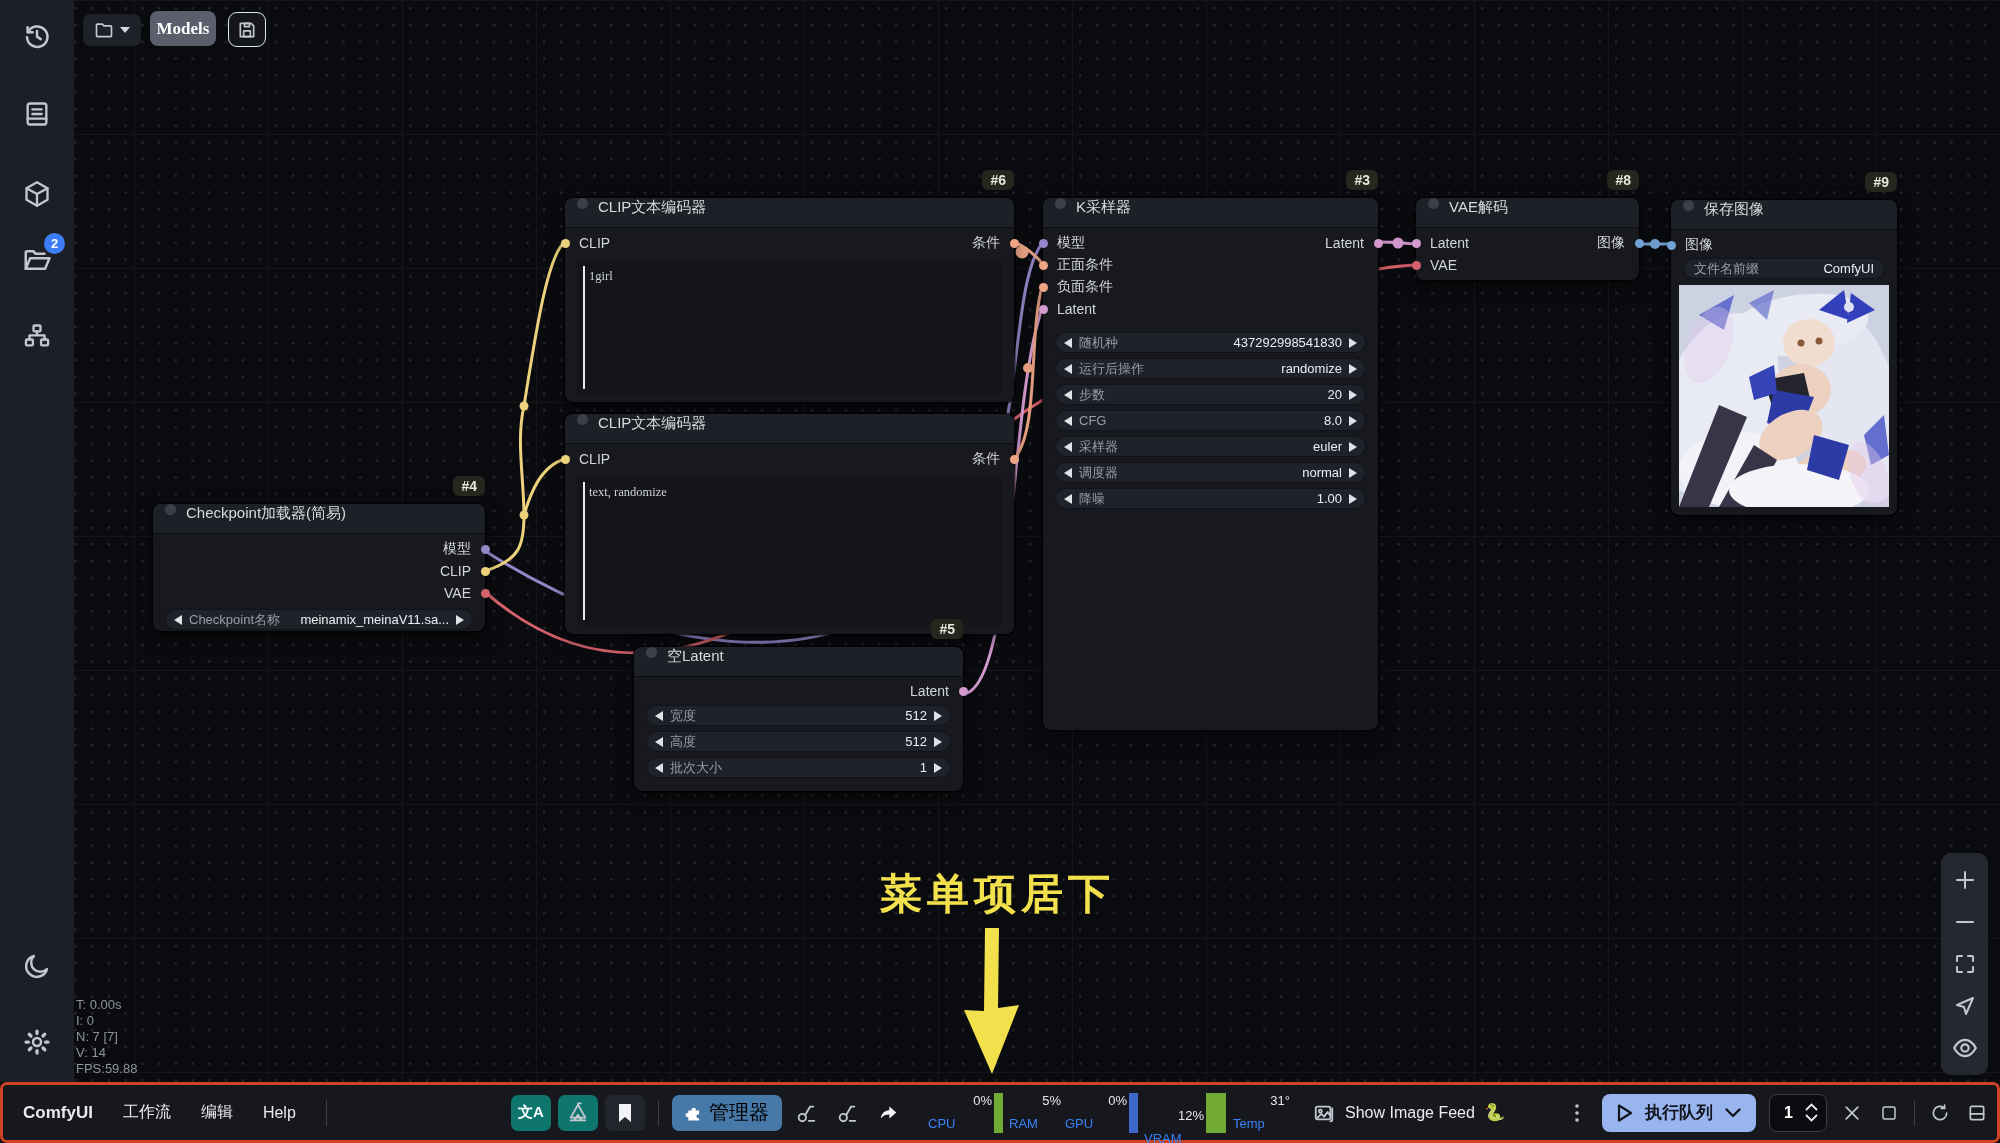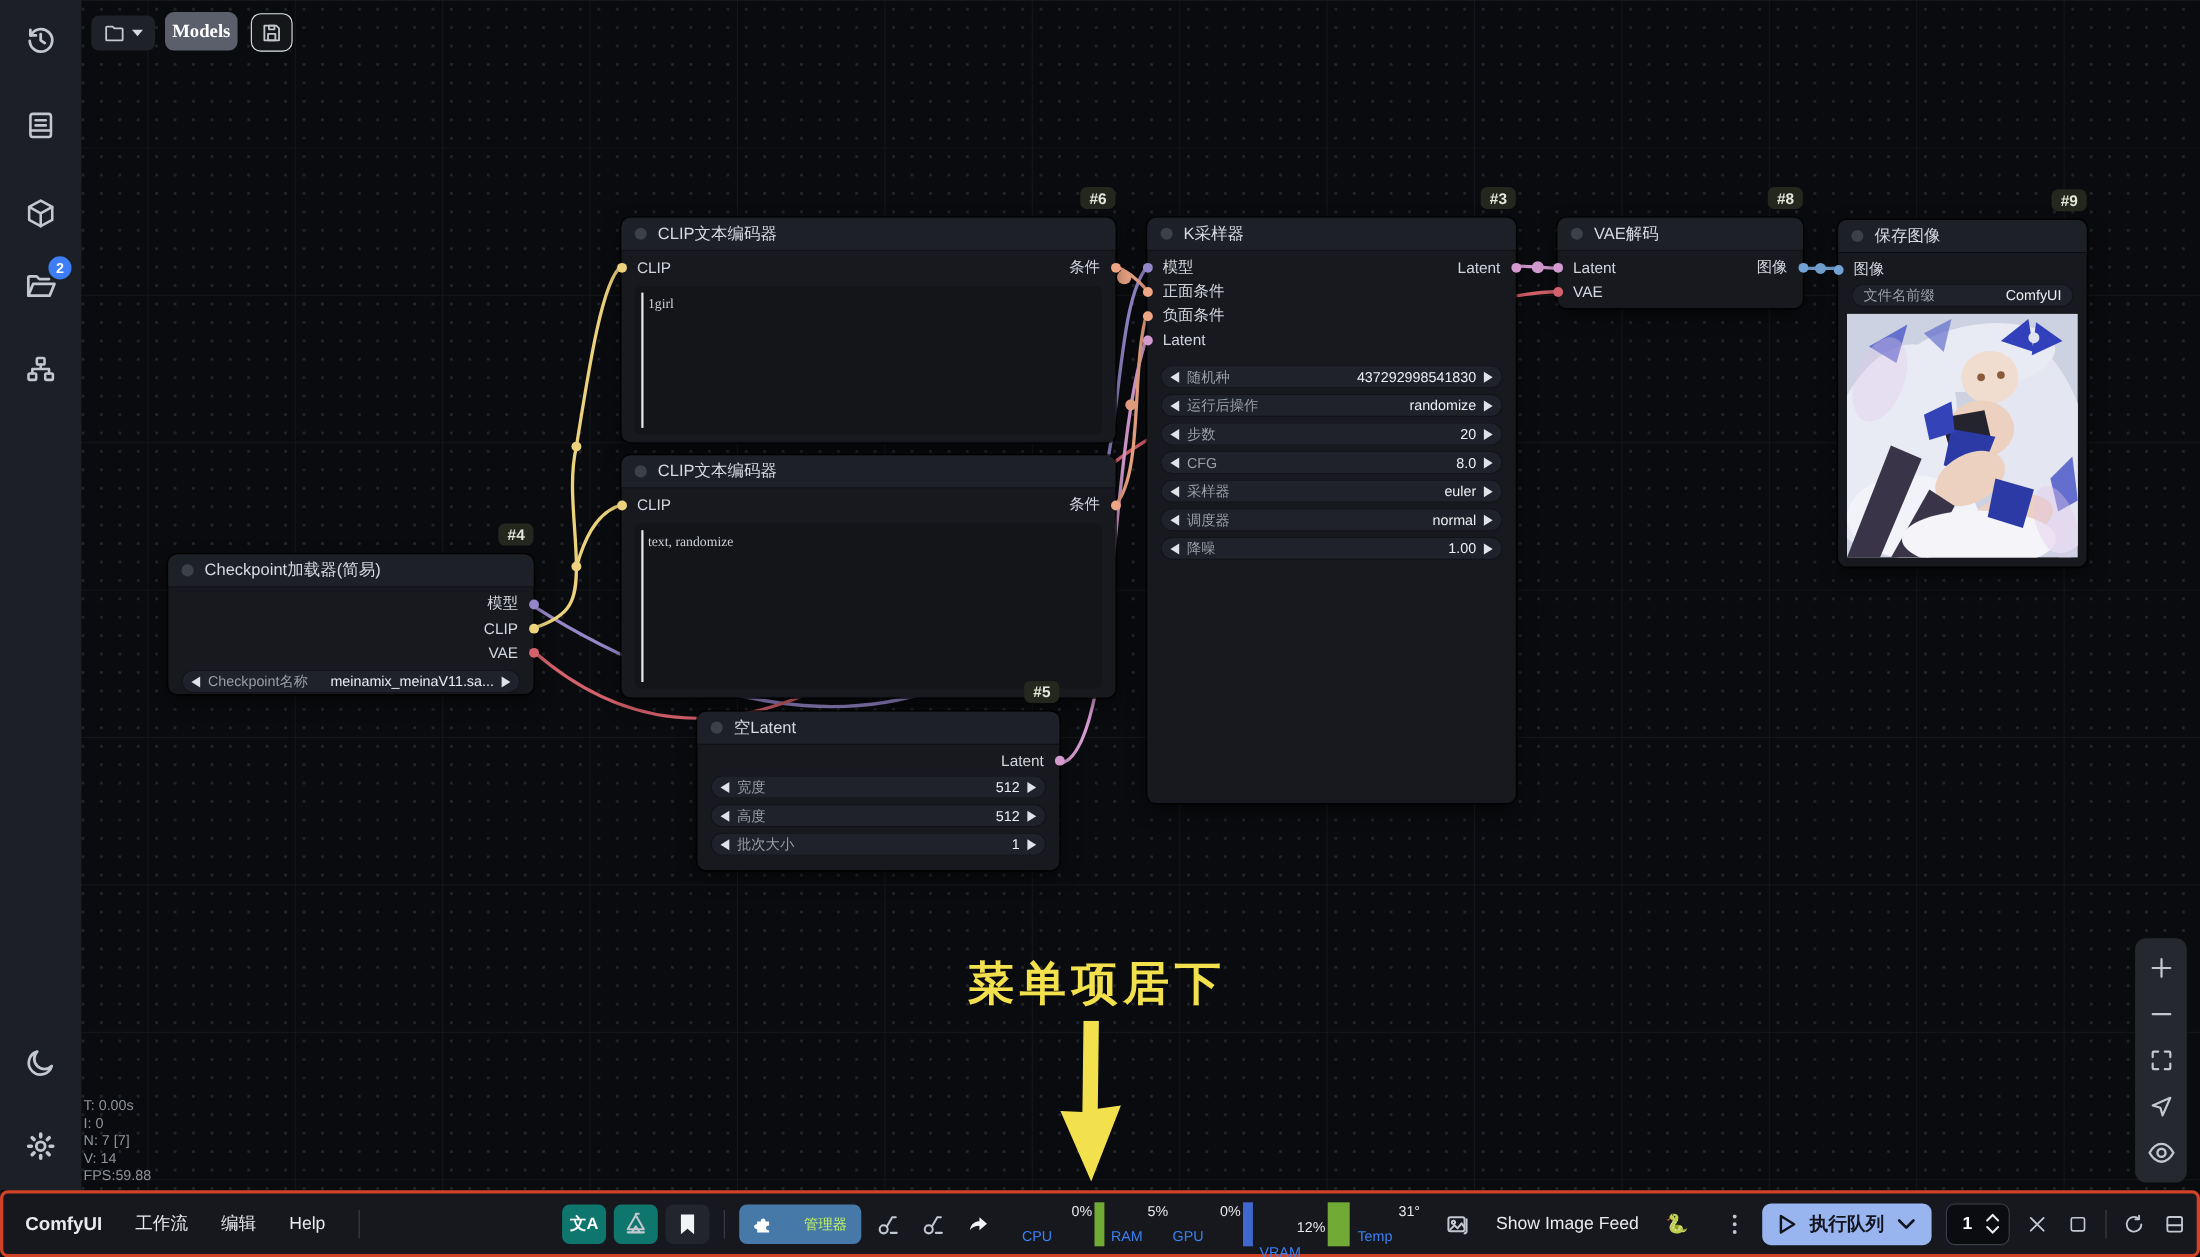--- a/index.html
+++ b/index.html
@@ -27,21 +27,21 @@
   #models-btn { left:150px; top:11px; width:66px; height:35px; background:#5a5f6b; border-radius:8px; color:#fff; font-size:17px; font-weight:bold; }
   #save-btn { left:228px; top:12px; width:38px; height:35px; background:#14161a; border:1.5px solid #dfe9e4; border-radius:9px; color:#e8ecef; }
   .caret-down { width:0; height:0; border-left:5px solid transparent; border-right:5px solid transparent; border-top:6px solid #d6d9df; }
 
   
   #wires { position:absolute; left:0; top:0; z-index:1; }
 
   
   .node { position:absolute; z-index:2; background:#17191f; border-radius:8px;
     box-shadow:0 0 0 1.5px rgba(0,0,0,.65), 0 6px 18px rgba(0,0,0,.45); }
-  .nhead { height:30px; background:#1d2026; border-radius:8px 8px 0 0; display:flex; align-items:center; padding:0 12px; border-bottom:1px solid #0c0d10; }
+  .nhead { height:30px; background:#1d2026; border-radius:8px 8px 0 0; display:flex; padding:0 12px; border-bottom:1px solid #0c0d10; }
   .cdot { width:11px; height:11px; border-radius:50%; background:#3c4049; margin-right:10px; flex:none; }
   .ntitle { color:#d8dade; font-size:15px; white-space:nowrap; overflow:hidden; }
   .nbadge { position:absolute; top:-28px; right:0; background:#23271e; color:#e3e8d8; font-size:14px; font-weight:bold; border-radius:6px; padding:2px 8px; z-index:3; }
   .srow { position:relative; display:flex; align-items:center; height:22px; padding:0 14px; color:#d2d5da; font-size:14px; }
   .sdot { position:absolute; width:9px; height:9px; border-radius:50%; top:50%; margin-top:-4.5px; }
   .sdot.in { left:-4.5px; } .sdot.out { right:-4.5px; }
   .sp { flex:1; }
   .widget { display:flex; align-items:center; height:21px; border-radius:11px; background:#1f222a; box-shadow:inset 0 0 0 1px #121318; margin:0 12px; padding:0 9px; font-size:13px; }
   .wl { color:#9a9ea6; margin-left:7px; white-space:nowrap; }
   .wv { color:#eceef2; margin-right:7px; white-space:nowrap; }
@@ -69,27 +69,27 @@
   
   #bottombar { position:absolute; left:0px; bottom:0px; width:2000px; height:61px; background:#16181d; border:3px solid #d04327; border-radius:7px; z-index:8; }
   .bar-left { position:absolute; left:20px; top:0; height:55px; display:flex; align-items:center; }
   .menu-item { color:#e8eaee; font-size:16px; margin-right:30px; cursor:pointer; white-space:nowrap; }
   .menu-item.brand { font-weight:bold; font-size:17px; }
   .vdiv { width:1px; height:26px; background:#3c3f47; }
   .bar-mid { position:absolute; left:508px; top:0; height:55px; display:flex; align-items:center; gap:7px; }
   .sq-btn { width:40px; height:36px; border-radius:7px; display:flex; align-items:center; justify-content:center; color:#fff; cursor:pointer; }
   .blue { background:#0f766e; }
   .dark { background:#23252c; }
-  .mgr-btn { height:36px; border-radius:7px; background:#4678a8; color:#bef264; display:flex; align-items:center; gap:26px; padding:0 13px; font-size:13px; cursor:pointer; }
+  .mgr-btn { height:36px; border-radius:7px; background:#4678a8; color:#000000; display:flex; align-items:center; gap:4px; padding:0 13px; font-size:20px; cursor:pointer; }
   .tool-ic { width:34px; height:34px; display:flex; align-items:center; justify-content:center; color:#e8eaee; cursor:pointer; }
   .metric { position:relative; height:42px; margin:0 2px; }
   .m-val { position:absolute; top:1px; right:0; font-size:13px; color:#e6e8ec; }
   .m-lab { position:absolute; bottom:3px; left:0; font-size:13px; color:#3b82f6; }
   .vbar { width:9px; height:40px; flex:none; }
-  .feed { display:flex; align-items:center; gap:24px; color:#e8eaee; font-size:16px; margin-left:14px; cursor:pointer; white-space:nowrap; }
+  .feed { display:flex; align-items:center; gap:10px; color:#e8eaee; font-size:16px; margin-left:14px; cursor:pointer; white-space:nowrap; }
   .bar-right { position:absolute; right:8px; top:0; height:55px; display:flex; align-items:center; gap:13px; }
   #exec-btn { height:38px; border-radius:8px; background:#99b5ef; color:#12151e; display:flex; align-items:center; gap:12px; padding:0 15px; cursor:pointer; }
   #exec-btn .lbl { font-size:17px; font-weight:bold; white-space:nowrap; }
   #qcount { width:58px; height:38px; background:#0b0c10; border:1px solid #3a3e48; border-radius:8px; display:flex; align-items:center; padding:0 8px 0 14px; }
   #qcount .num { color:#fff; font-size:16px; font-weight:bold; flex:1; }
   .spin { display:flex; flex-direction:column; gap:3px; }
   .ghost-ic { width:24px; height:24px; display:flex; align-items:center; justify-content:center; color:#c2c5cb; cursor:pointer; }
   .wfont { font-family:Liberation Serif, serif; }
 </style>
 </head>

